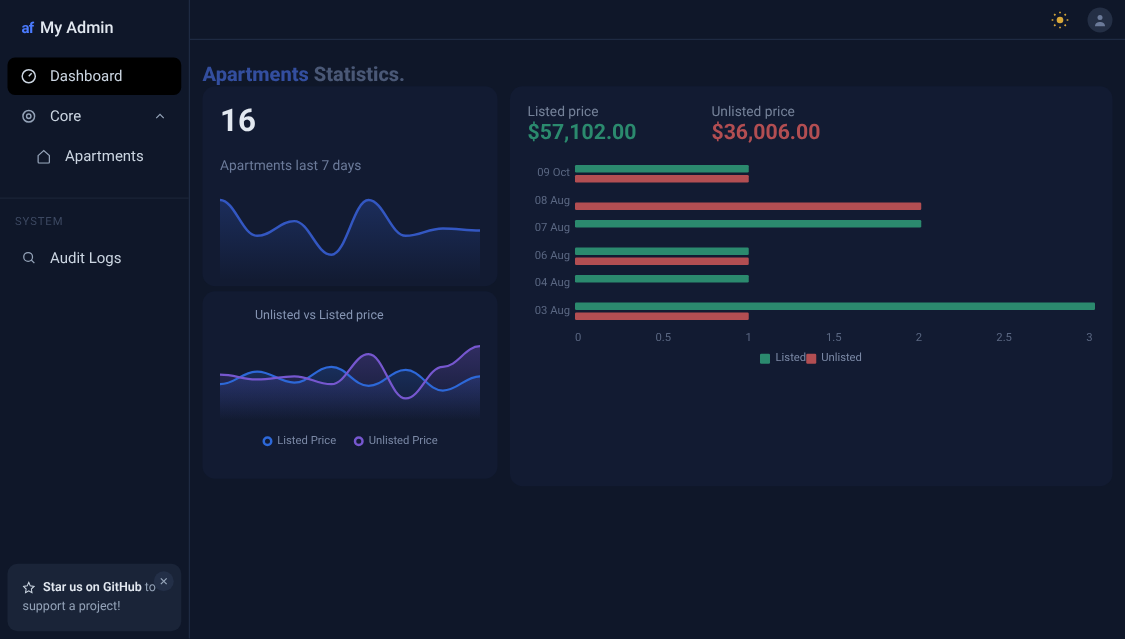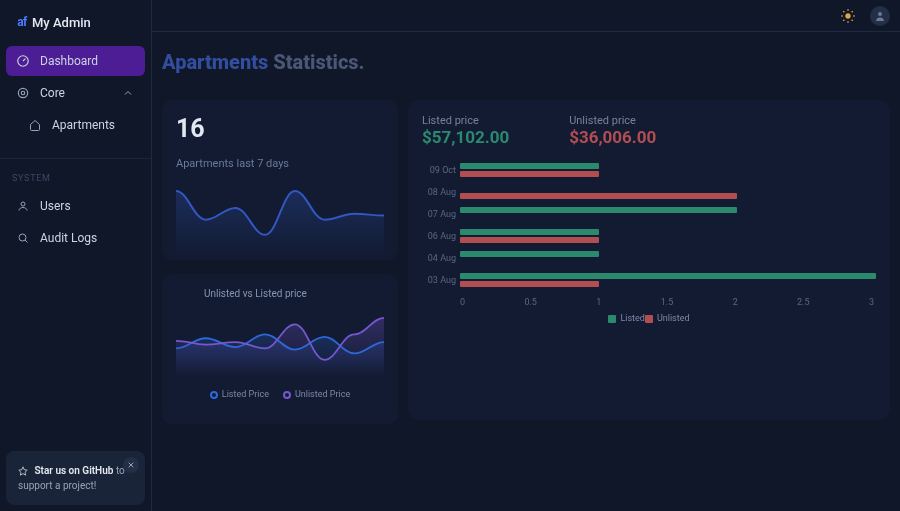--- a/index.html
+++ b/index.html
@@ -28,21 +28,21 @@
 }
 .logo-text { font-size: 12px; font-weight: 700; color: #4b7bff; letter-spacing: -0.5px; }
 .brand-title { color: #e2e8f0; font-size: 13px; font-weight: 500; }
 
 .nav { padding: 0 6px; display: flex; flex-direction: column; gap: 2px; }
 .nav-item {
   display: flex; align-items: center; gap: 10px;
   padding: 8px 10px; border-radius: 6px;
   font-size: 12px; color: #cbd5e1; cursor: pointer;
 }
-.nav-item.active { background: #4c1d95; }
+.nav-item.active { background: #000000; }
 .nav-item .icon { width: 14px; height: 14px; display: flex; align-items: center; justify-content: center; }
 .chev { margin-left: auto; }
 .nav-sub { padding-left: 22px; }
 
 .section-label {
   font-size: 9px; letter-spacing: 0.08em; color: #3c4861;
   padding: 0 12px 8px 12px; margin-top: 18px;
   border-top: 1px solid #1b2537; padding-top: 14px;
 }
 
@@ -62,26 +62,26 @@
 .topbar {
   position: absolute; left: 152px; top: 0; right: 0; height: 32px;
   border-bottom: 1px solid #1e2a42;
   display: flex; align-items: center; justify-content: flex-end;
   padding: 0 10px; gap: 10px;
 }
 .tb-btn { width: 24px; height: 24px; display: flex; align-items: center; justify-content: center; cursor: pointer; }
 .avatar { width: 20px; height: 20px; border-radius: 50%; background: #242f45; display: flex; align-items: center; justify-content: center; }
 
 .main { position: absolute; left: 152px; top: 32px; right: 0; bottom: 0; padding: 18px 10px 10px 10px; }
-.page-title { font-size: 20px; font-weight: 800; margin-bottom: 26px; padding-left: 0; }
+.page-title { font-size: 16px; font-weight: 800; margin-bottom: 0; padding-left: 0; }
 .page-title .accent { color: #334e9e; }
 .page-title .muted { color: #4a5876; font-weight: 800; }
 
 .grid { display: flex; gap: 10px; }
-.col-left { width: 236px; display: flex; flex-direction: column; gap: 14px; }
+.col-left { width: 236px; display: flex; flex-direction: column; gap: 4px; }
 .col-right { flex: 1; }
 
 .card { background: #121b32; border-radius: 10px; padding: 14px 14px 12px 14px; }
 .card.tall { height: 320px; }
 .card.sm { height: 160px; }
 .card.md { height: 150px; }
 
 .kpi { font-size: 25px; font-weight: 700; color: #e2e8f0; }
 .kpi-sub { font-size: 11px; color: #6b7a99; margin-top: 14px; }
 
@@ -159,29 +159,20 @@
             <path d="M3 11l9-8 9 8v10a2 2 0 01-2 2H5a2 2 0 01-2-2z"></path>
           </svg>
       </span>
       <span>Apartments</span>
     </div>
   </div>
 
   <div class="section-label">SYSTEM</div>
 
   <div class="nav">
-    <div class="nav-item">
-      <span class="icon">
-        <svg width="12" height="12" viewBox="0 0 24 24" fill="none" stroke="#94a3b8" stroke-width="2">
-            <circle cx="12" cy="8" r="4"></circle>
-            <path d="M4 21c0-4 4-6 8-6s8 2 8 6"></path>
-          </svg>
-      </span>
-      <span>Users</span>
-    </div>
     <div class="nav-item">
       <span class="icon">
         <svg width="12" height="12" viewBox="0 0 24 24" fill="none" stroke="#94a3b8" stroke-width="2">
             <circle cx="11" cy="11" r="7"></circle>
             <path d="M21 21l-5-5"></path>
           </svg>
       </span>
       <span>Audit Logs</span>
     </div>
   </div>

